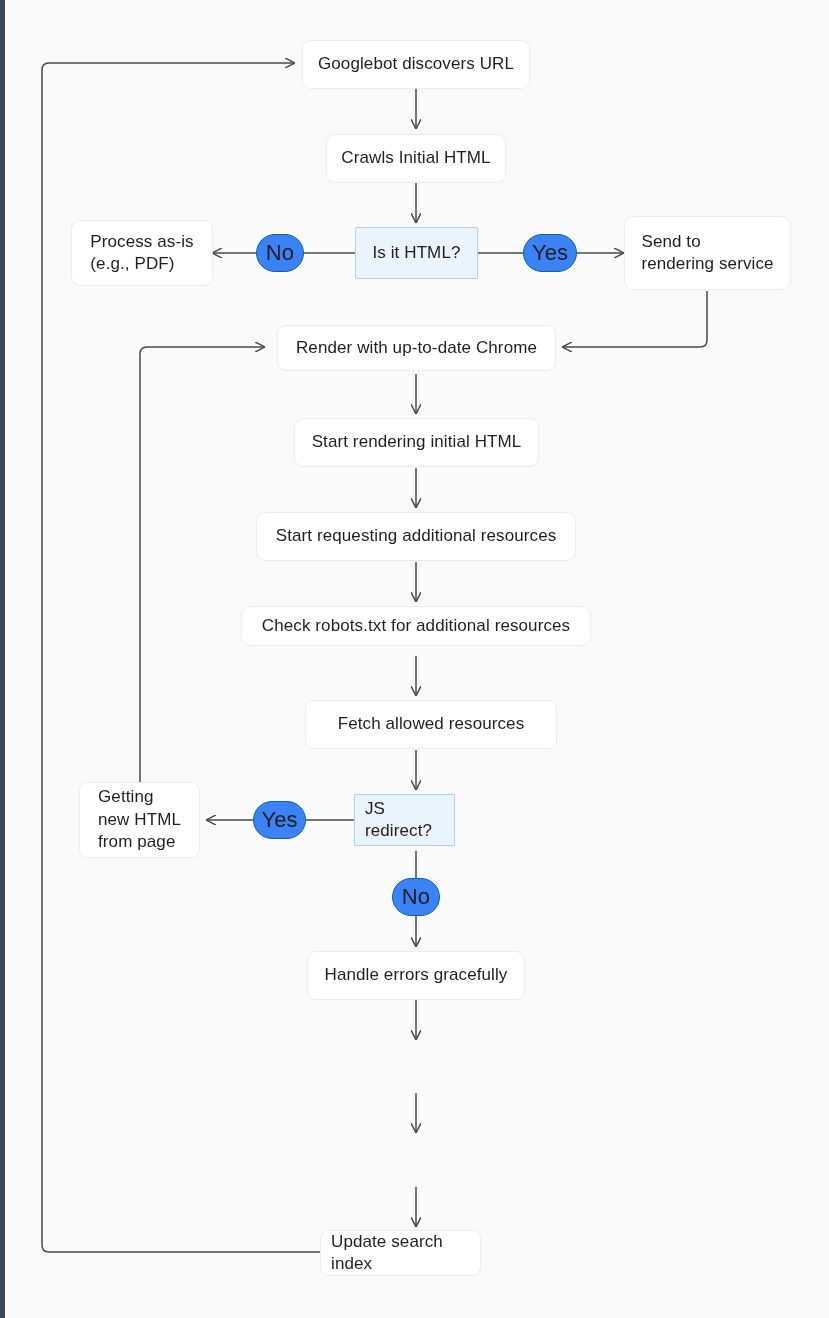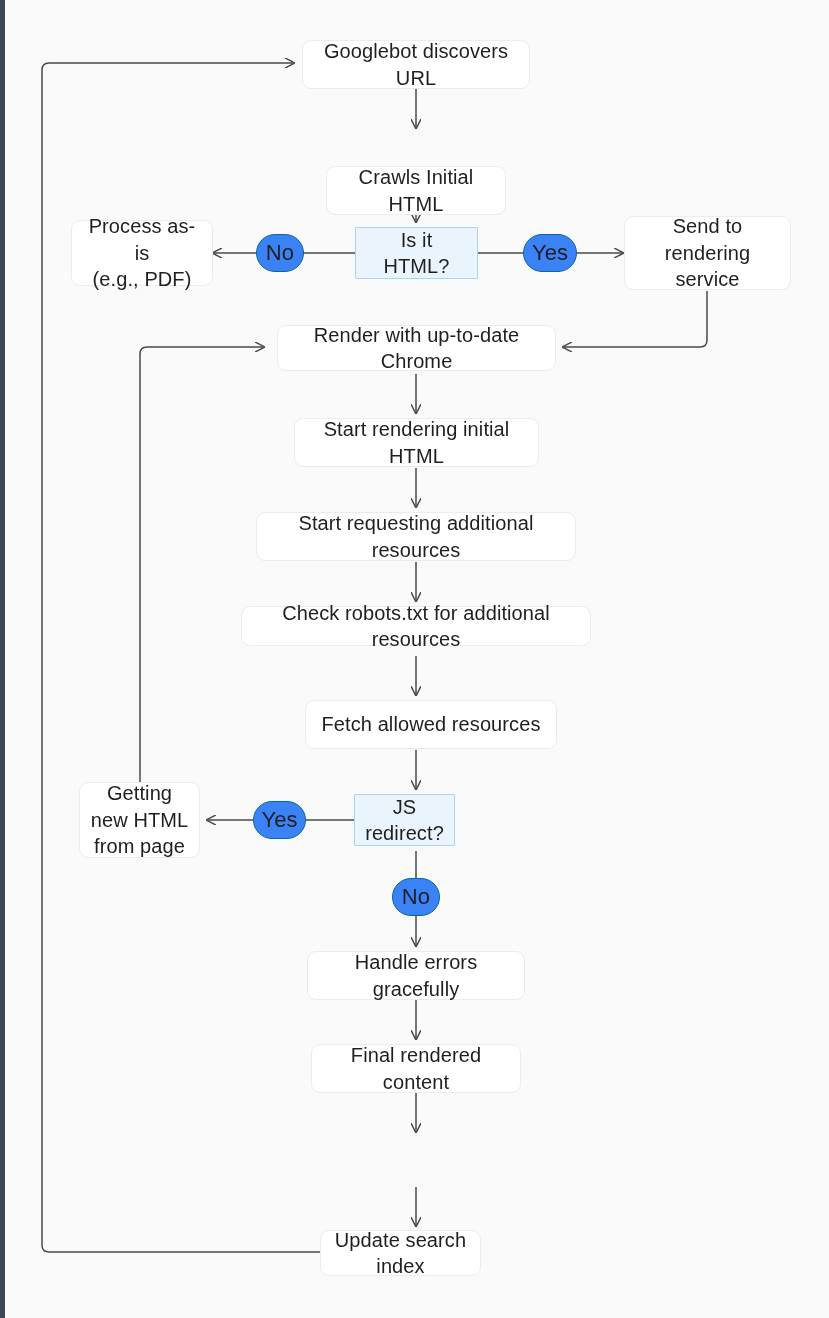--- a/index.html
+++ b/index.html
@@ -33,26 +33,25 @@
     width: 829px;
     height: 1318px;
     pointer-events: none;
   }
   .node {
     position: absolute;
     box-sizing: border-box;
     display: flex;
     align-items: center;
     justify-content: center;
-    text-align: center;
     background: #ffffff;
     border: 1px solid #ececec;
     border-radius: 9px;
     color: #1f1f1f;
-    font-size: 20px;
+    font-size: 17px;
     line-height: 1.32;
     letter-spacing: 0.1px;
     white-space: pre-line;
     padding: 6px 10px;
   }
   .node.decision {
     background: #eaf4fd;
     border: 1px solid #a9d4f2;
     border-radius: 1px;
   }
@@ -120,21 +119,21 @@
       <path d="M 416 1093 L 416 1132" marker-end="url(#ah)"></path>
 
       <path d="M 416 1187 L 416 1226" marker-end="url(#ah)"></path>
 
       <path d="M 321 1252 L 49 1252 Q 42 1252 42 1245 L 42 70 Q 42 63 49 63 L 294 63" marker-end="url(#ah)"></path>
     </g>
   </svg>
 
   <div class="node" style="left:302px; top:40px; width:228px; height:49px;">Googlebot discovers URL</div>
 
-  <div class="node" style="left:326px; top:134px; width:180px; height:49px;margin-top:32px;">Crawls Initial HTML</div>
+  <div class="node" style="left:326px; top:134px; width:180px; height:49px;">Crawls Initial HTML</div>
 
   <div class="node decision" style="left:355px; top:227px; width:123px; height:52px;">Is it HTML?</div>
 
   <div class="node" style="left:71px; top:220px; width:142px; height:66px;">Process as-is
 (e.g., PDF)</div>
 
   <div class="node" style="left:277px; top:325px; width:279px; height:46px;">Render with up-to-date Chrome</div>
 
   <div class="node" style="left:624px; top:216px; width:167px; height:74px;">Send to
 rendering service</div>
@@ -148,21 +147,20 @@
   <div class="node" style="left:305px; top:700px; width:252px; height:49px;">Fetch allowed resources</div>
 
   <div class="node decision" style="left:354px; top:794px; width:101px; height:52px;">JS redirect?</div>
 
   <div class="node" style="left:79px; top:782px; width:121px; height:76px;">Getting
 new HTML
 from page</div>
 
   <div class="node" style="left:307px; top:951px; width:218px; height:49px;">Handle errors gracefully</div>
 
-  <div class="node" style="left:311px; top:1044px; width:210px; height:49px;">Final rendered content</div>
 
 
   <div class="node" style="left:320px; top:1230px; width:161px; height:46px;">Update search index</div>
 
   <div class="pill" style="left:256px; top:234px; width:48px; height:38px;">No</div>
 
   <div class="pill" style="left:523px; top:234px; width:54px; height:38px;">Yes</div>
 
   <div class="pill" style="left:253px; top:801px; width:53px; height:38px;">Yes</div>
 

